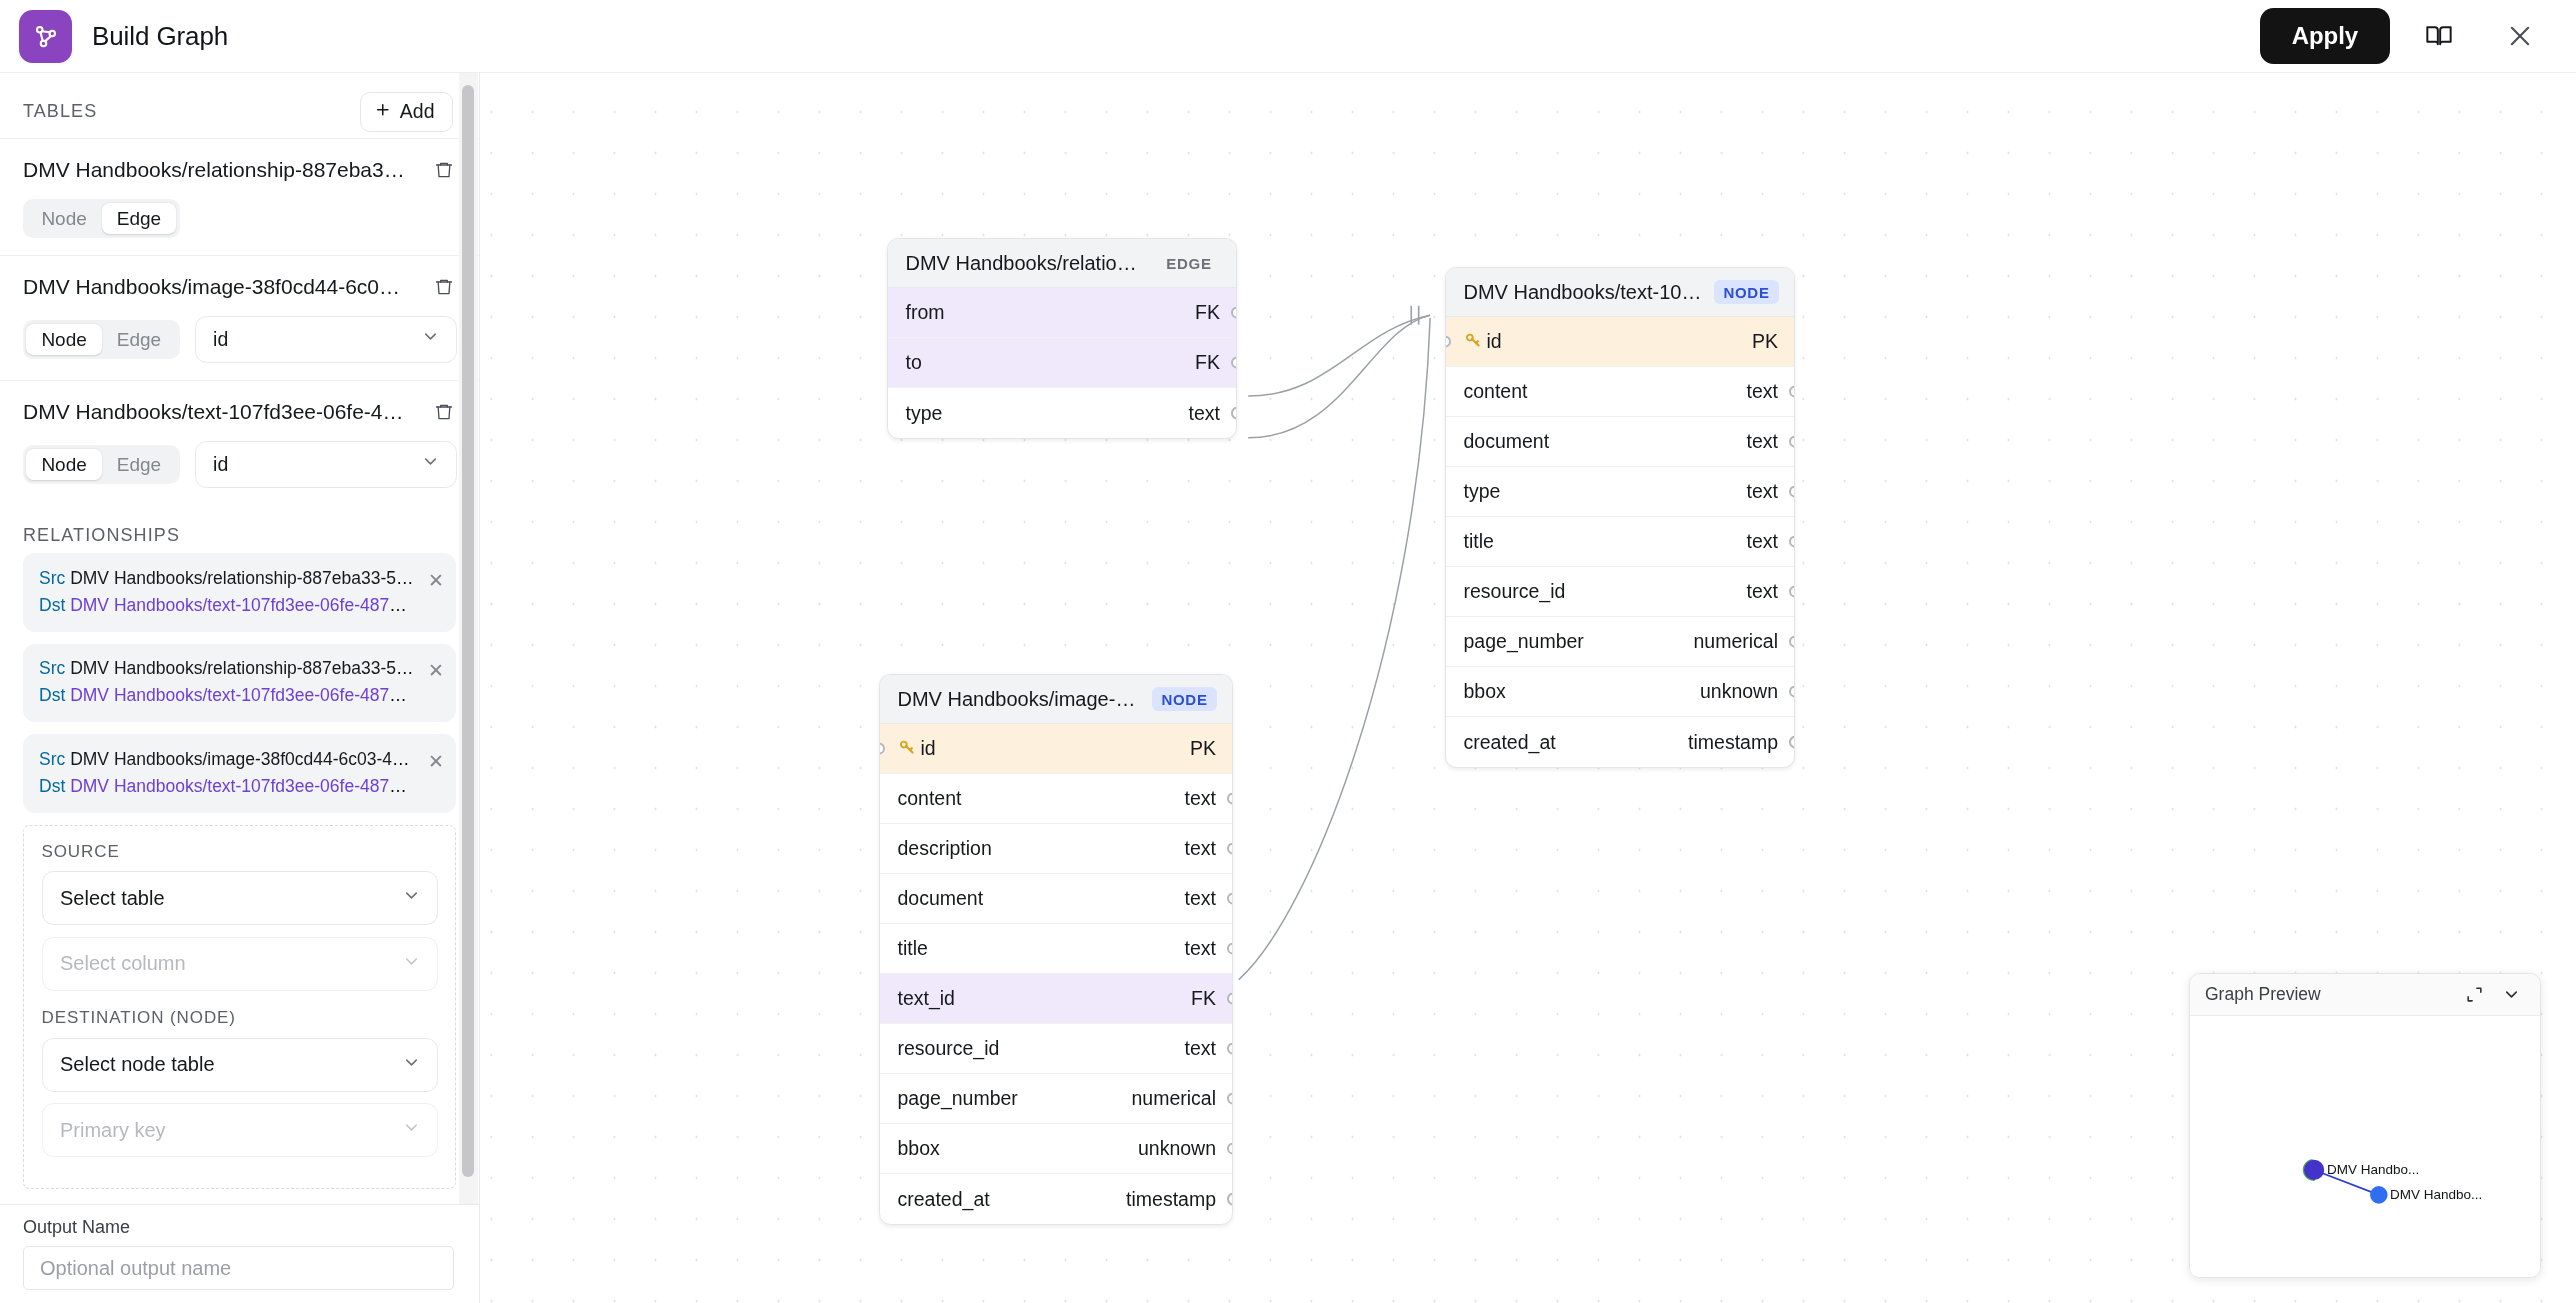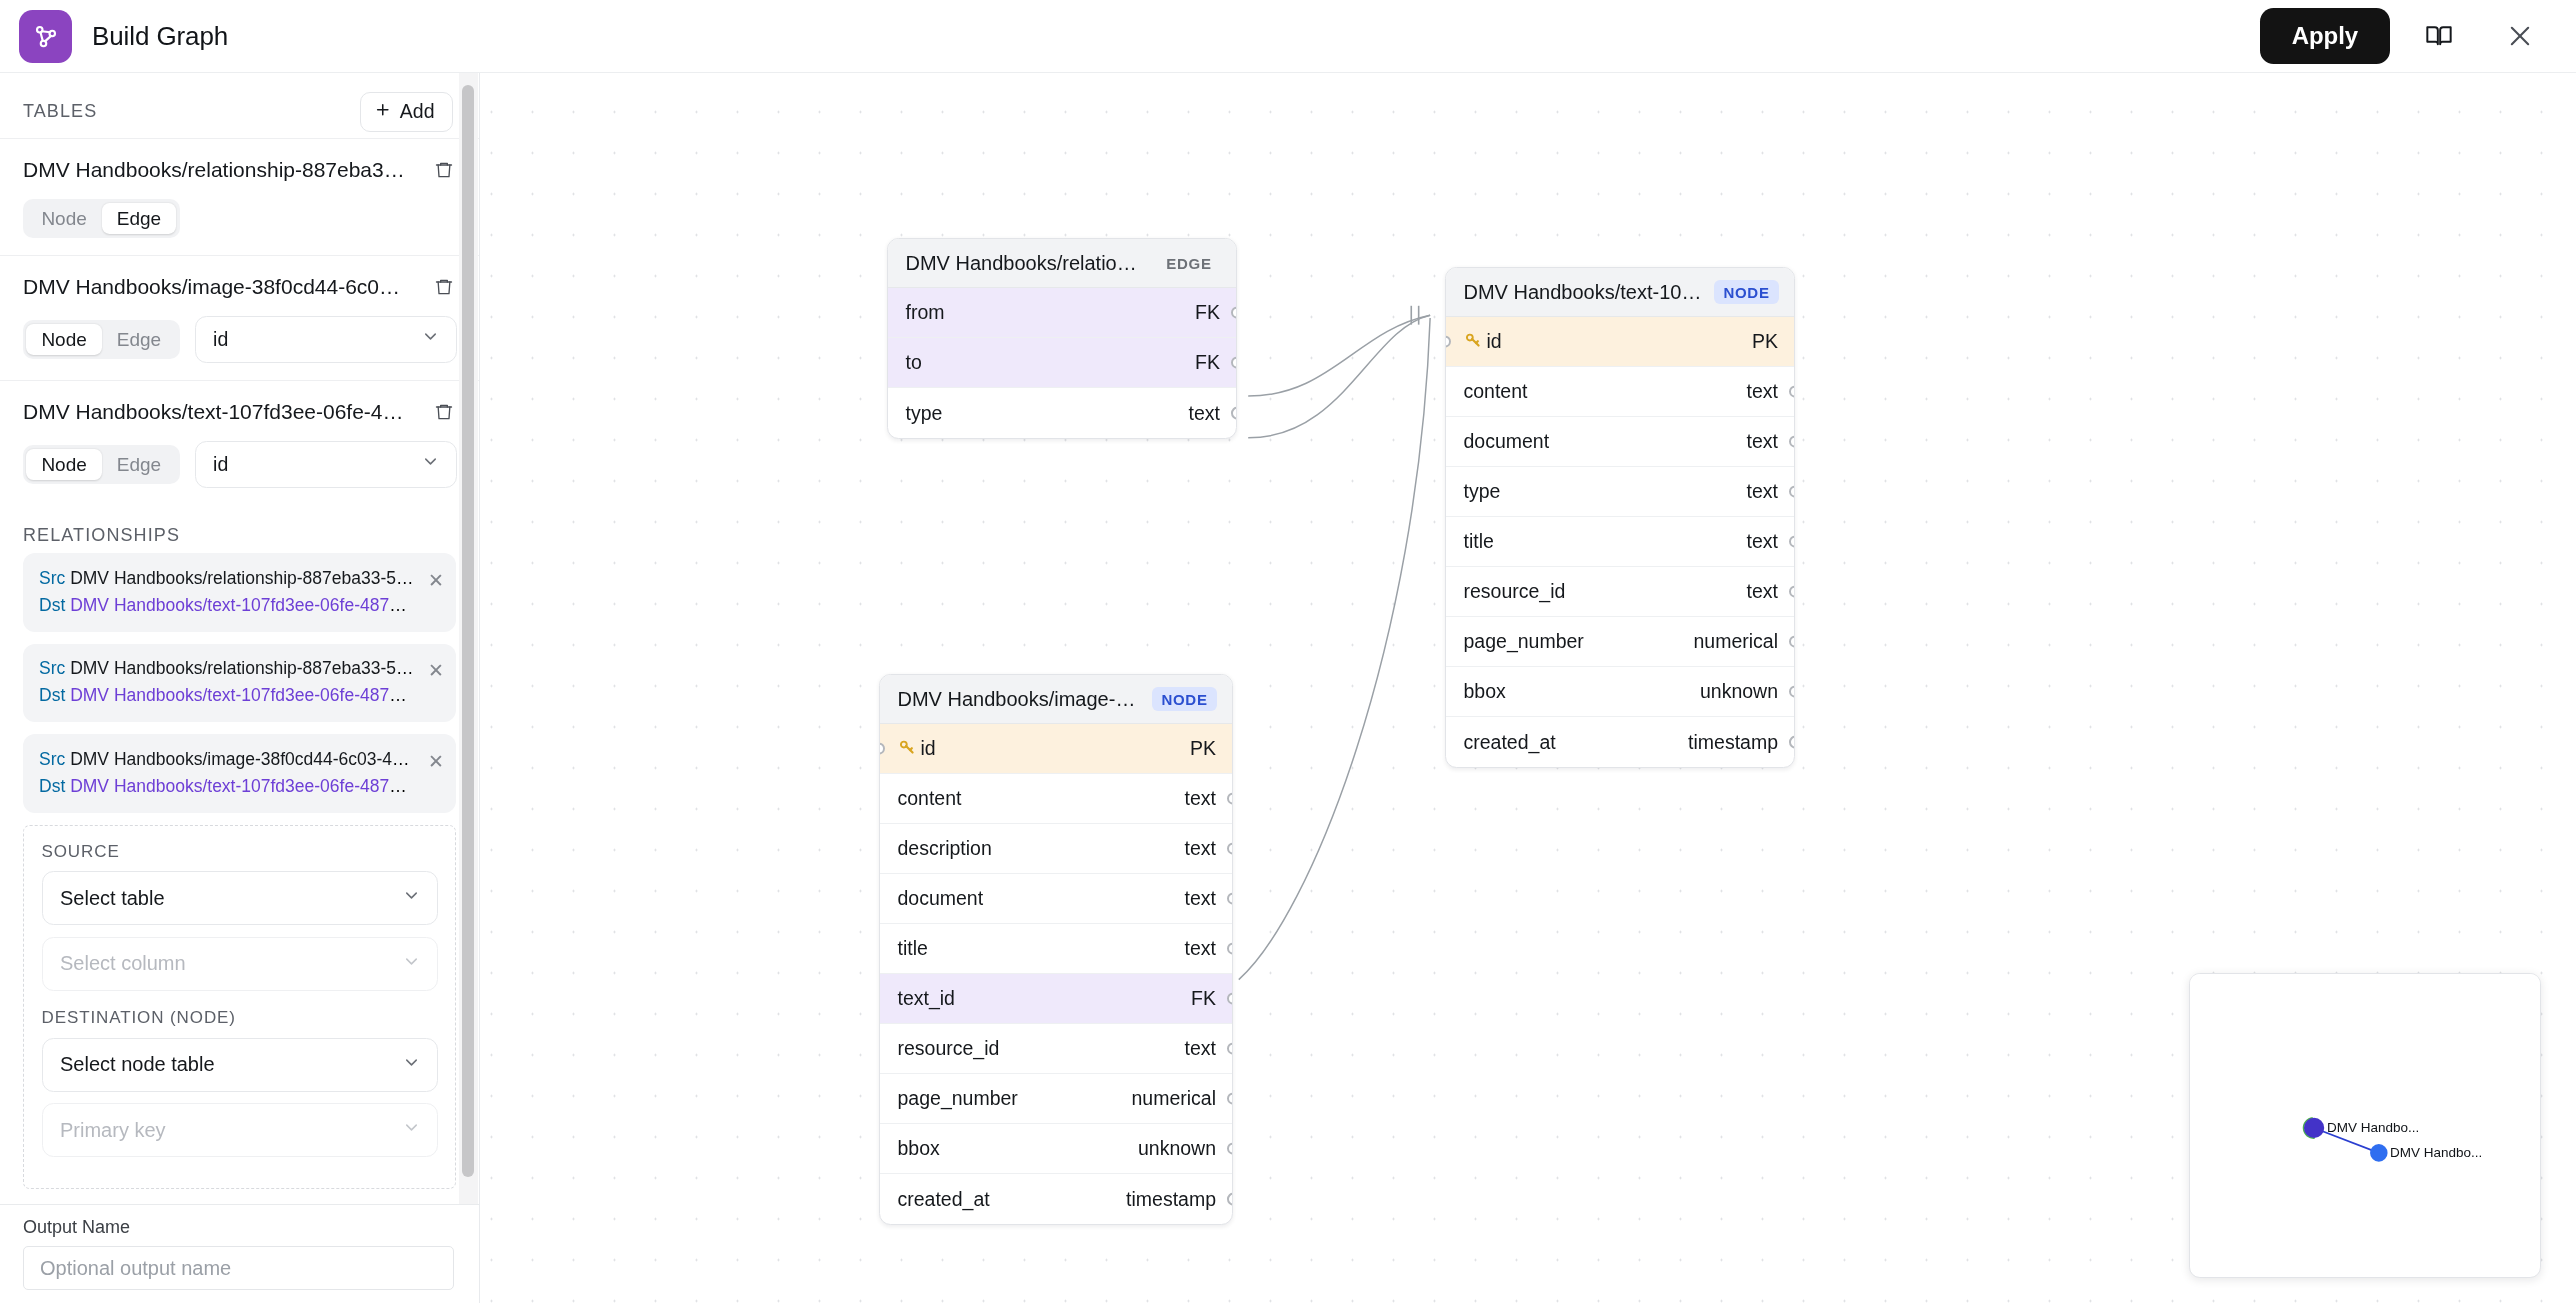--- a/index.html
+++ b/index.html
@@ -565,20 +565,36 @@
         <div class="erd-row">
         <span class="erd-col-name">created_at</span>
         <span class="erd-col-type">timestamp</span>
         <span class="handle right"></span>
       </div>
      </div>
     </div>
 </div>
 
 <div id="graph-preview">
+  <div id="gp-head">
+    <div id="gp-title">Graph Preview</div>
+    <div id="gp-actions">
+      <div class="gp-icon-btn">
+        <svg width="19" height="19" viewBox="0 0 24 24" fill="none" stroke="#2d3036" stroke-width="2" stroke-linecap="round" stroke-linejoin="round">
+          <polyline points="15 4 20 4 20 9"></polyline>
+            <polyline points="9 20 4 20 4 15"></polyline>
+        </svg>
+      </div>
+      <div class="gp-icon-btn">
+        <svg width="19" height="19" viewBox="0 0 24 24" fill="none" stroke="#2d3036" stroke-width="2" stroke-linecap="round" stroke-linejoin="round">
+            <polyline points="6 9 12 15 18 9"></polyline>
+          </svg>
+      </div>
+    </div>
+  </div>
   <div id="gp-body">
     <svg width="352" height="262" viewBox="0 0 522 388">
       <g id="gp-graph">
           <line x1="184" y1="228" x2="280" y2="265" stroke="#2b3fd0" stroke-width="2.4"></line>
           <path d="M 182 213 A 14 14 0 1 0 185 243" fill="none" stroke="#4caf50" stroke-width="2.4"></path>
           <circle cx="184" cy="228" r="15" fill="#4333c8"></circle>
           <circle cx="280" cy="265" r="13" fill="#2f6ef0"></circle>
         </g>
     </svg>
     <div id="gp-labels">

